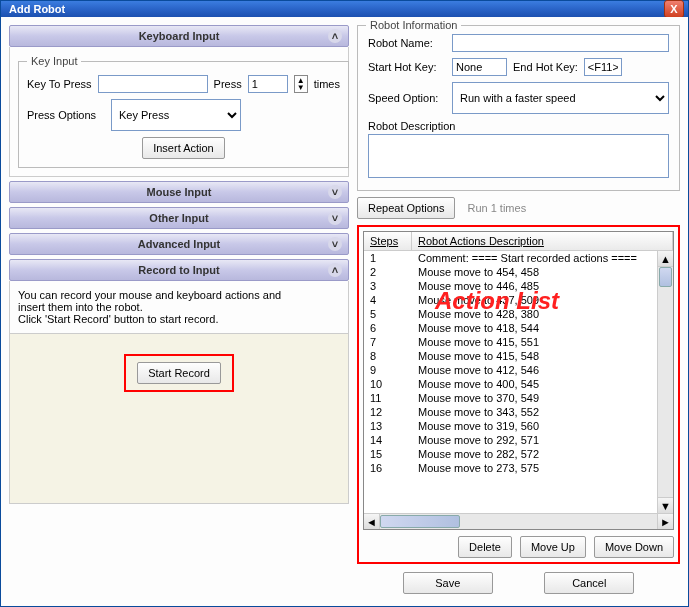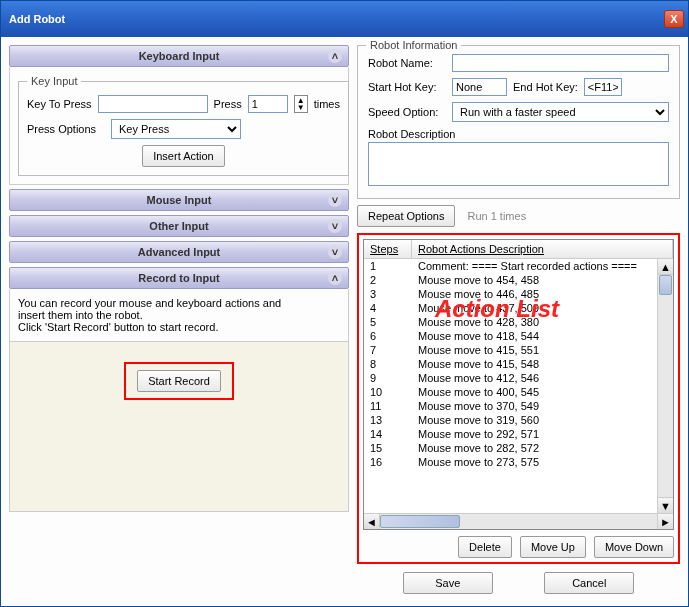--- a/index.html
+++ b/index.html
@@ -1,38 +1,38 @@
 <!DOCTYPE html>
 <html><head>
 <meta charset="utf-8">
 <style>
 * { box-sizing: border-box; font-family: Tahoma, Arial, sans-serif; font-size: 11px; }
 body { margin: 0; background: #fff; }
 .window { width: 689px; height: 607px; border: 1px solid #0a4b9c; display: flex; flex-direction: column; }
-.titlebar { height: 36px; background: linear-gradient(to bottom, #3b7de0 0%, #2a64c8 50%, #1c50b0 100%); color: #fff; display: flex; align-items: center; padding: 0 4px 0 8px; font-size: 12px; font-weight: bold; }
+.titlebar { height: 16px; background: linear-gradient(to bottom, #3b7de0 0%, #2a64c8 50%, #1c50b0 100%); color: #fff; display: flex; align-items: center; padding: 0 4px 0 8px; font-size: 12px; font-weight: bold; }
 .titlebar .spacer { flex: 1; }
 .close-btn { width: 20px; height: 18px; background: linear-gradient(to bottom, #f08070, #d04020); border: 1px solid #a03010; border-radius: 3px; color: #fff; display: flex; align-items: center; justify-content: center; font-weight: bold; cursor: pointer; }
 .content { flex: 1; display: flex; padding: 8px; gap: 8px; background: #fdfdfd; }
 .left-col { width: 340px; display: flex; flex-direction: column; gap: 0; }
 .right-col { flex: 1; display: flex; flex-direction: column; }
 
 .accordion-header { height: 22px; background: linear-gradient(to bottom, #e8e8f5 0%, #c8c8e8 50%, #b8b8dd 100%); border: 1px solid #9a9ac8; display: flex; align-items: center; justify-content: center; font-weight: bold; color: #333; position: relative; cursor: pointer; border-radius: 2px; margin-top: 4px; }
 .accordion-header:first-child { margin-top: 0; }
 .accordion-chevron { position: absolute; right: 6px; width: 14px; height: 14px; border-radius: 50%; background: #d8d8ea; display: flex; align-items: center; justify-content: center; }
 .accordion-body { border: 1px solid #ccc; border-top: none; padding: 8px; background: #fdfdfd; }
 .record-body-extra { background: #f5f3e5; padding-top: 20px; height: 170px; }
 
 fieldset { border: 1px solid #bbb; padding: 8px; margin: 0; }
 legend { color: #444; padding: 0 4px; }
 
 .form-row { display: flex; align-items: center; gap: 6px; margin-bottom: 6px; }
 .form-row label { white-space: nowrap; }
 input[type=text], select, textarea { border: 1px solid #7a9ac8; background: #fff; padding: 1px 3px; font-size: 11px; }
 input[type=text] { height: 18px; }
-select { height: 20px; }
+select { height: 32px; }
 button { border: 1px solid #999; background: linear-gradient(to bottom, #fefefe, #e8e8e8); padding: 2px 10px; cursor: pointer; height: 22px; border-radius: 2px; }
 .num-input { width: 40px; }
 
 .record-hilite { border: 2px solid red; display: flex; justify-content: center; padding: 6px; width: 110px; margin: 0 auto; }
 
 
 .robot-info { border: 1px solid #bbb; padding: 8px 10px 10px; position: relative; margin-bottom: 6px; }
 .robot-info .grp-label { position: absolute; top: -7px; left: 8px; background: #fdfdfd; padding: 0 4px; color: #444; }
 .ri-row { display: flex; align-items: center; margin-bottom: 6px; gap: 6px; }
 .ri-row label { width: 78px; }
@@ -215,20 +215,24 @@
               </div>
               <div class="action-row">
                 <div class="col-steps">10</div>
                 <div class="col-desc">Mouse move to 400, 545</div>
               </div>
               <div class="action-row">
                 <div class="col-steps">11</div>
                 <div class="col-desc">Mouse move to 370, 549</div>
               </div>
               <div class="action-row">
+                <div class="col-steps">12</div>
+                <div class="col-desc">Mouse move to 343, 552</div>
+              </div>
+              <div class="action-row">
                 <div class="col-steps">13</div>
                 <div class="col-desc">Mouse move to 319, 560</div>
               </div>
               <div class="action-row">
                 <div class="col-steps">14</div>
                 <div class="col-desc">Mouse move to 292, 571</div>
               </div>
               <div class="action-row">
                 <div class="col-steps">15</div>
                 <div class="col-desc">Mouse move to 282, 572</div>

